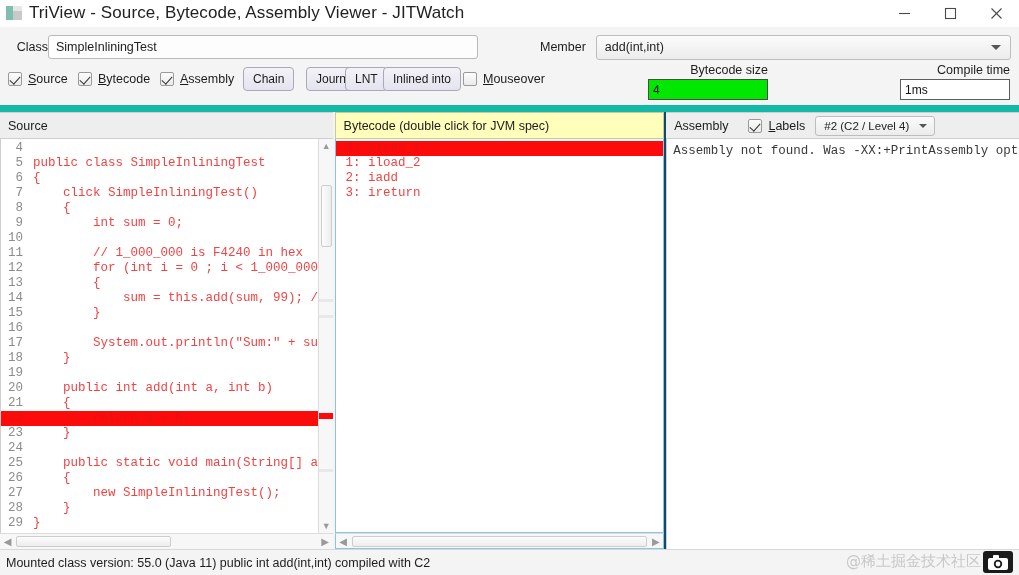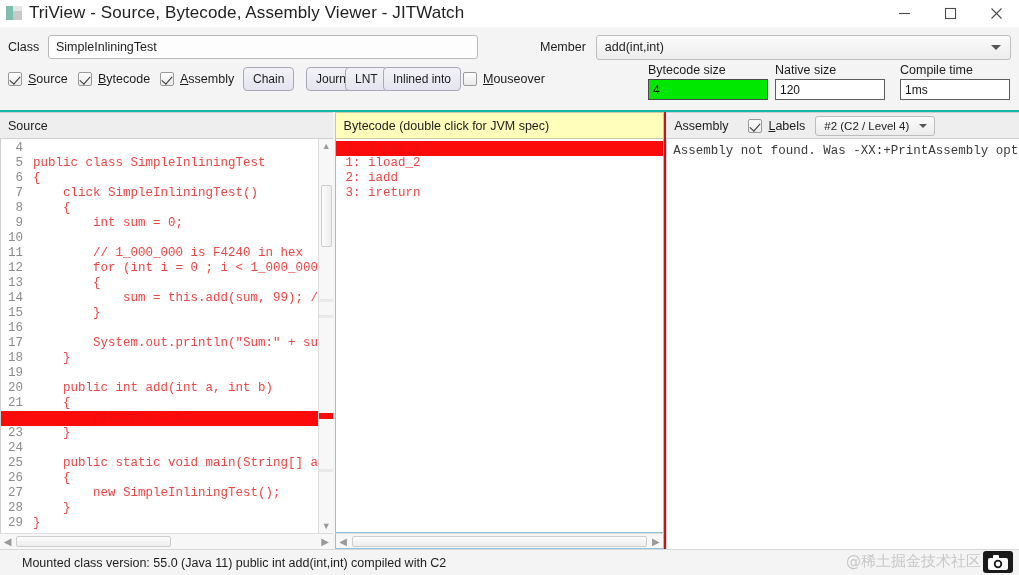--- a/index.html
+++ b/index.html
@@ -54,21 +54,22 @@
   }
   .win-btn svg { display:block; }
 
   
   .toolbar {
     flex: none;
     background: #f4f4f4;
     padding: 0;
     position: relative;
     height: 85px;
-    border-bottom: 2px solid #14b8a6;
+    border-bottom: 7px solid #14b8a6;
+    text-align: right;
   }
   .row1 {
     position: absolute; left: 0; top: 6px; right: 0; height: 28px;
     display: flex; align-items: center;
   }
   .lbl {
     font-size: 12.5px; color: #1c1c1c;
   }
   .lbl-class { margin-left: 8px; width: 40px; }
   .textfield {
@@ -232,21 +233,21 @@
     min-height: 0;
     display: flex;
   }
   #pane-source .pane-body { border-left: 1px solid #cfcfcf; }
   #pane-bytecode .pane-body {
     border: 1px solid #8fc3dd;
     border-top: none;
   }
   #pane-bytecode {
     border-left: 2px solid #f4f4f4;
-    border-right: 2px solid #b91c1c;
+    border-right: 2px solid #0c4a6e;
   }
   #pane-assembly .pane-body { border-left: 1px solid #cfcfcf; }
 
   .code-area {
     flex: 1 1 auto;
     position: relative;
     overflow: hidden;
     font-family: "Liberation Mono", monospace;
     font-size: 12.5px;
     line-height: 15px;
@@ -347,21 +348,21 @@
   }
 
   
   .statusbar {
     flex: none;
     height: 26px;
     background: #f4f4f4;
     border-top: 1px solid #d8d8d8;
     display: flex;
     align-items: center;
-    padding-left: 22px;
+    padding-left: 6px;
     font-size: 12.5px;
     color: #1c1c1c;
     position: relative;
   }
 
   
   .watermark {
     position: absolute;
     right: 38px;
     bottom: 4px;
@@ -450,24 +451,20 @@
       <div class="checkitem" style="left:463px;">
         <span class="cbox"></span>
         <span class="cbox-label"><u>M</u>ouseover</span>
       </div>
 
       <div class="metric" style="left:648px; width:120px;">
         <div class="mlabel">Bytecode size</div>
         <div class="mvalue" id="bytecode-size-value">4</div>
       </div>
 
-      <div class="metric" style="left:775px; width:110px;">
-        <div class="mlabel">Native size</div>
-        <div class="mvalue">120</div>
-      </div>
 
       <div class="metric" style="left:900px; width:110px;">
         <div class="mlabel">Compile time</div>
         <div class="mvalue">1ms</div>
       </div>
 
     </div>
   </div>
 
   <div class="panes">

